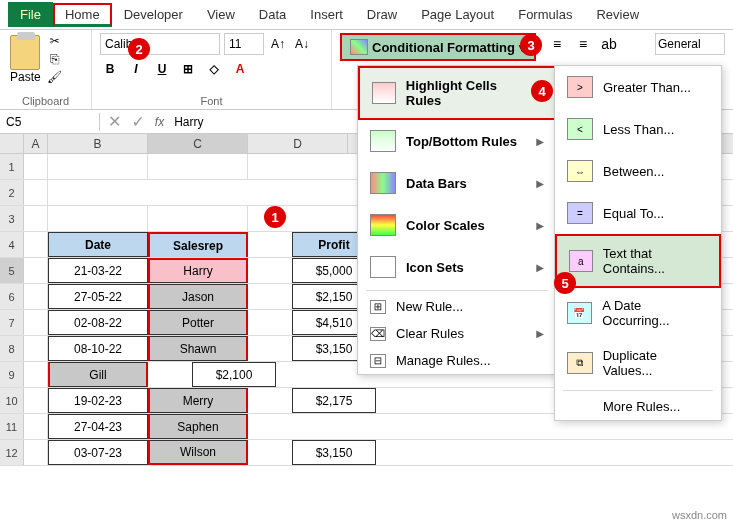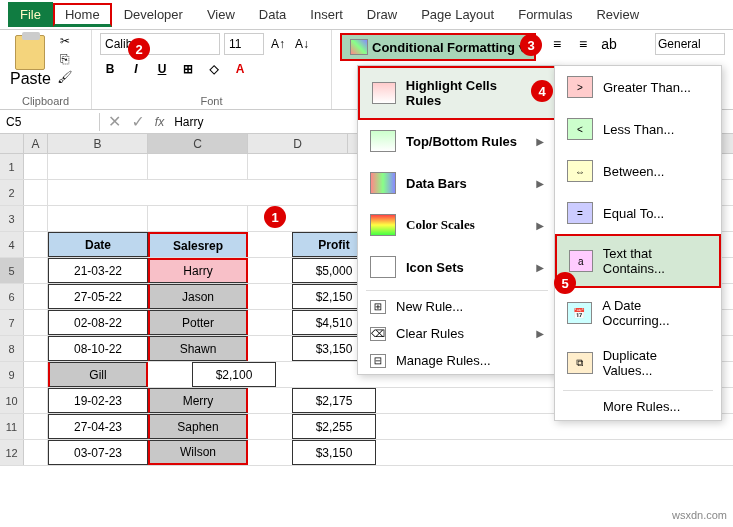--- a/index.html
+++ b/index.html
@@ -110,21 +110,21 @@
   <div class="tab">Review</div>
 </div>
 
 <div class="badge" style="left:128px; top:38px;">2</div>
 
 <div class="ribbon">
   <div class="ribbon-group clipboard-group">
     <div style="display:flex;">
       <div class="paste-btn">
         <div class="paste-icon"></div>
-        <span style="font-size:16px;">Paste</span>
+        <span style="font-size:12px;">Paste</span>
       </div>
       <div class="small-icons">
         <div class="small-icon">✂</div>
         <div class="small-icon">⎘</div>
         <div class="small-icon">🖌</div>
       </div>
     </div>
     <div class="ribbon-group-label">Clipboard</div>
   </div>
 
@@ -254,21 +254,20 @@
       <div class="cell cell-A"></div>
     <div class="cell cell-B data-cell">19-02-23</div>
     <div class="cell cell-C salesrep-cell">Merry</div>
     <div class="cell cell-D data-cell">$2,175</div>
   </div>
   <div class="row">
       <div class="row-h">11</div>
       <div class="cell cell-A"></div>
     <div class="cell cell-B data-cell">27-04-23</div>
     <div class="cell cell-C salesrep-cell">Saphen</div>
-    <div class="cell cell-D data-cell">$2,255</div>
   </div>
   <div class="row">
       <div class="row-h">12</div>
       <div class="cell cell-A"></div>
     <div class="cell cell-B data-cell">03-07-23</div>
     <div class="cell cell-C salesrep-cell salesrep-last">Wilson</div>
     <div class="cell cell-D data-cell">$3,150</div>
   </div>
 </div>
 
@@ -283,21 +282,21 @@
     <span style="font-weight:bold;">Top/Bottom Rules</span>
     <span class="menu-arrow">▶</span>
   </div>
   <div class="menu-item">
     <div class="menu-icon icon-db"></div>
     <span style="font-weight:bold;">Data Bars</span>
     <span class="menu-arrow">▶</span>
   </div>
   <div class="menu-item">
     <div class="menu-icon icon-cs"></div>
-    <span style="font-weight:bold;font-family:Liberation Serif, serif;">Color Scales</span>
+    <span style="font-weight:bold;">Color Scales</span>
     <span class="menu-arrow">▶</span>
   </div>
   <div class="menu-item">
     <div class="menu-icon icon-is"></div>
     <span style="font-weight:bold;">Icon Sets</span>
     <span class="menu-arrow">▶</span>
   </div>
   <div class="menu-sep"></div>
   <div class="menu-item small">
     <div class="menu-icon menu-icon-small">⊞</div>

